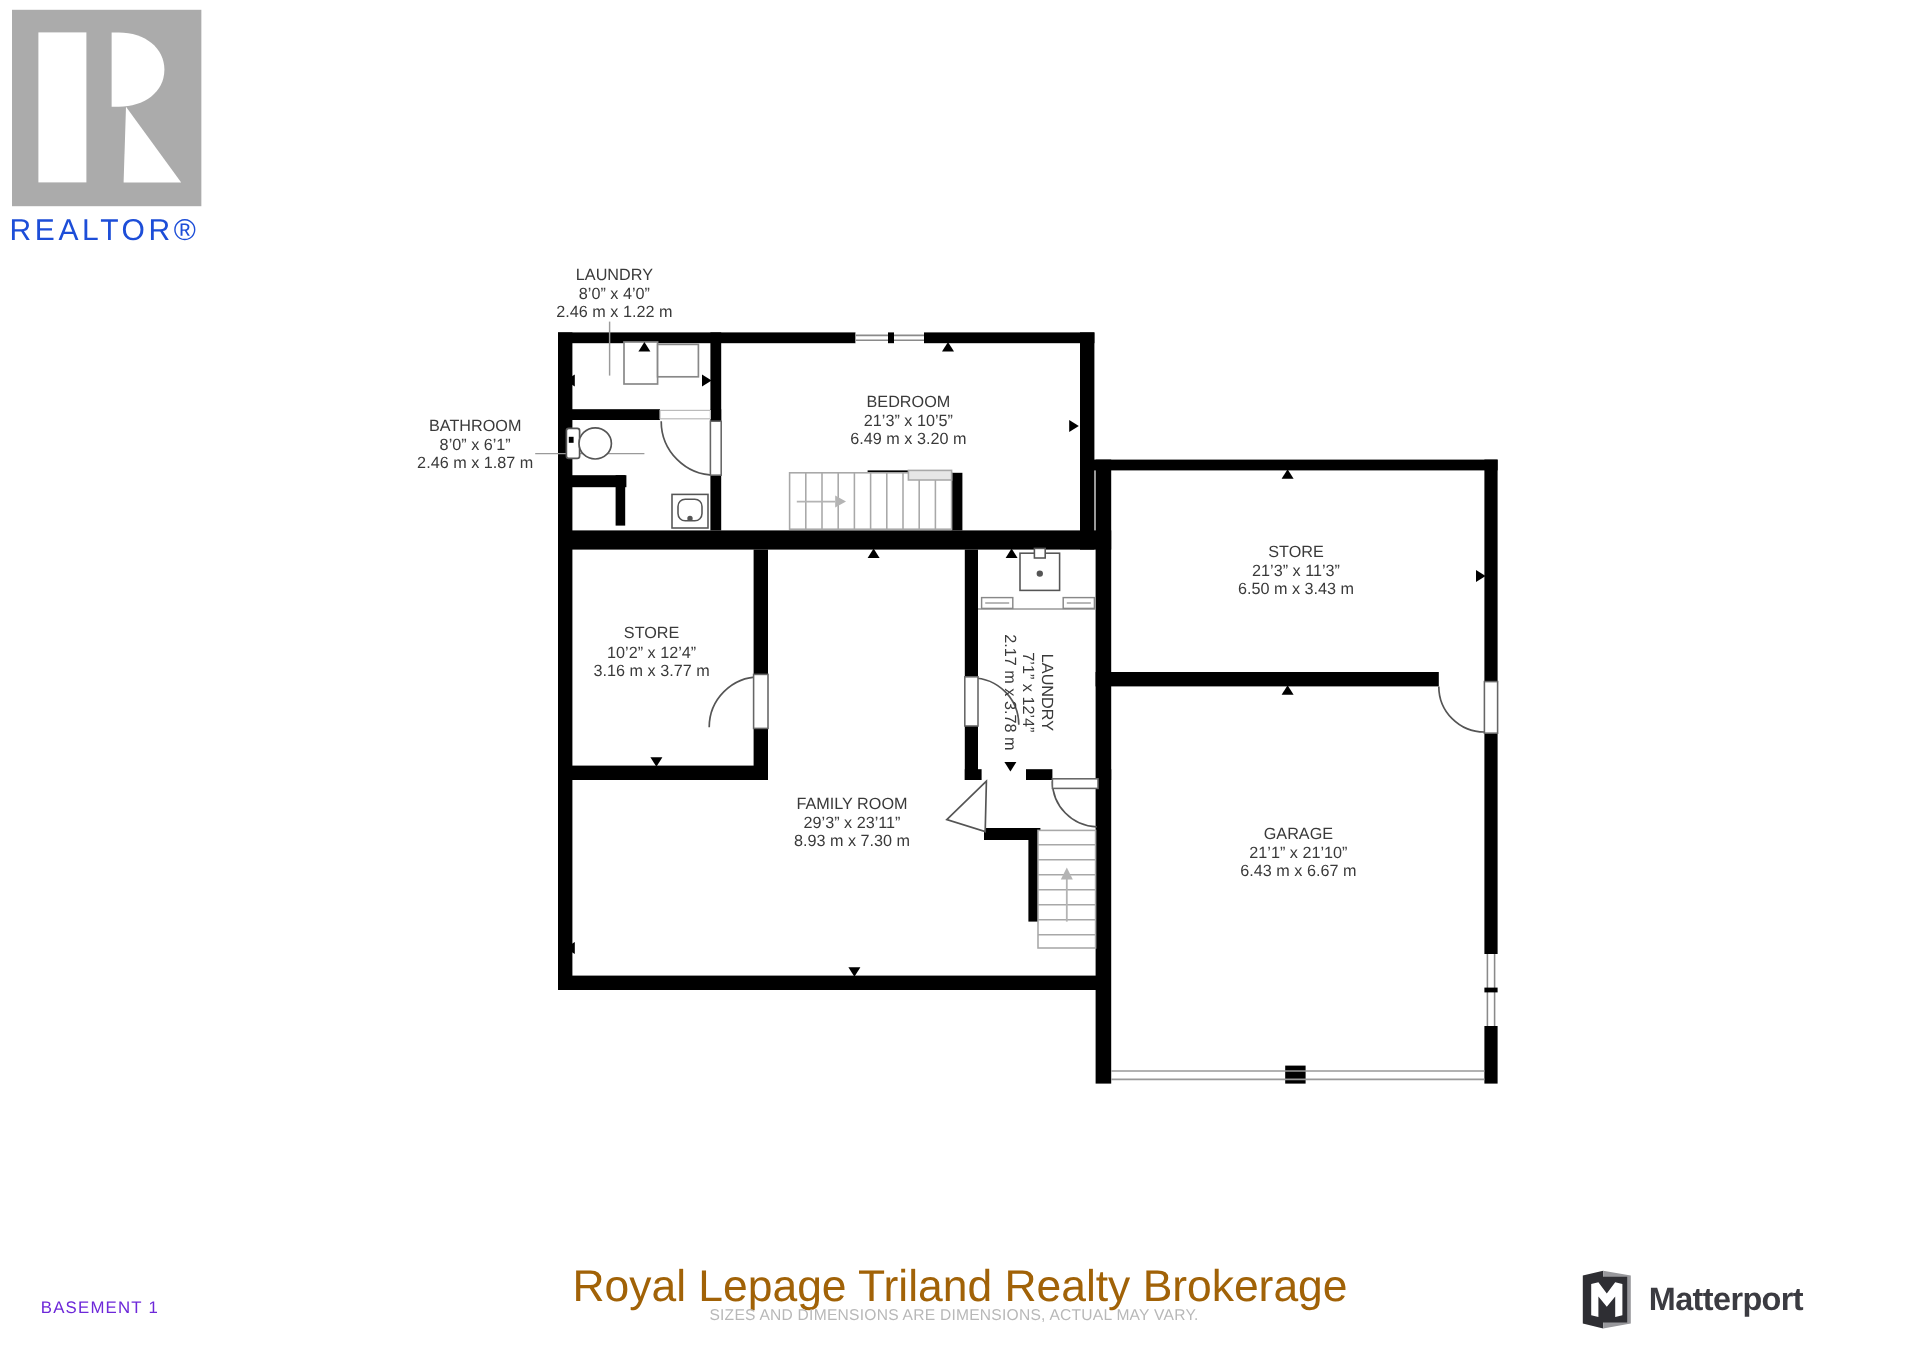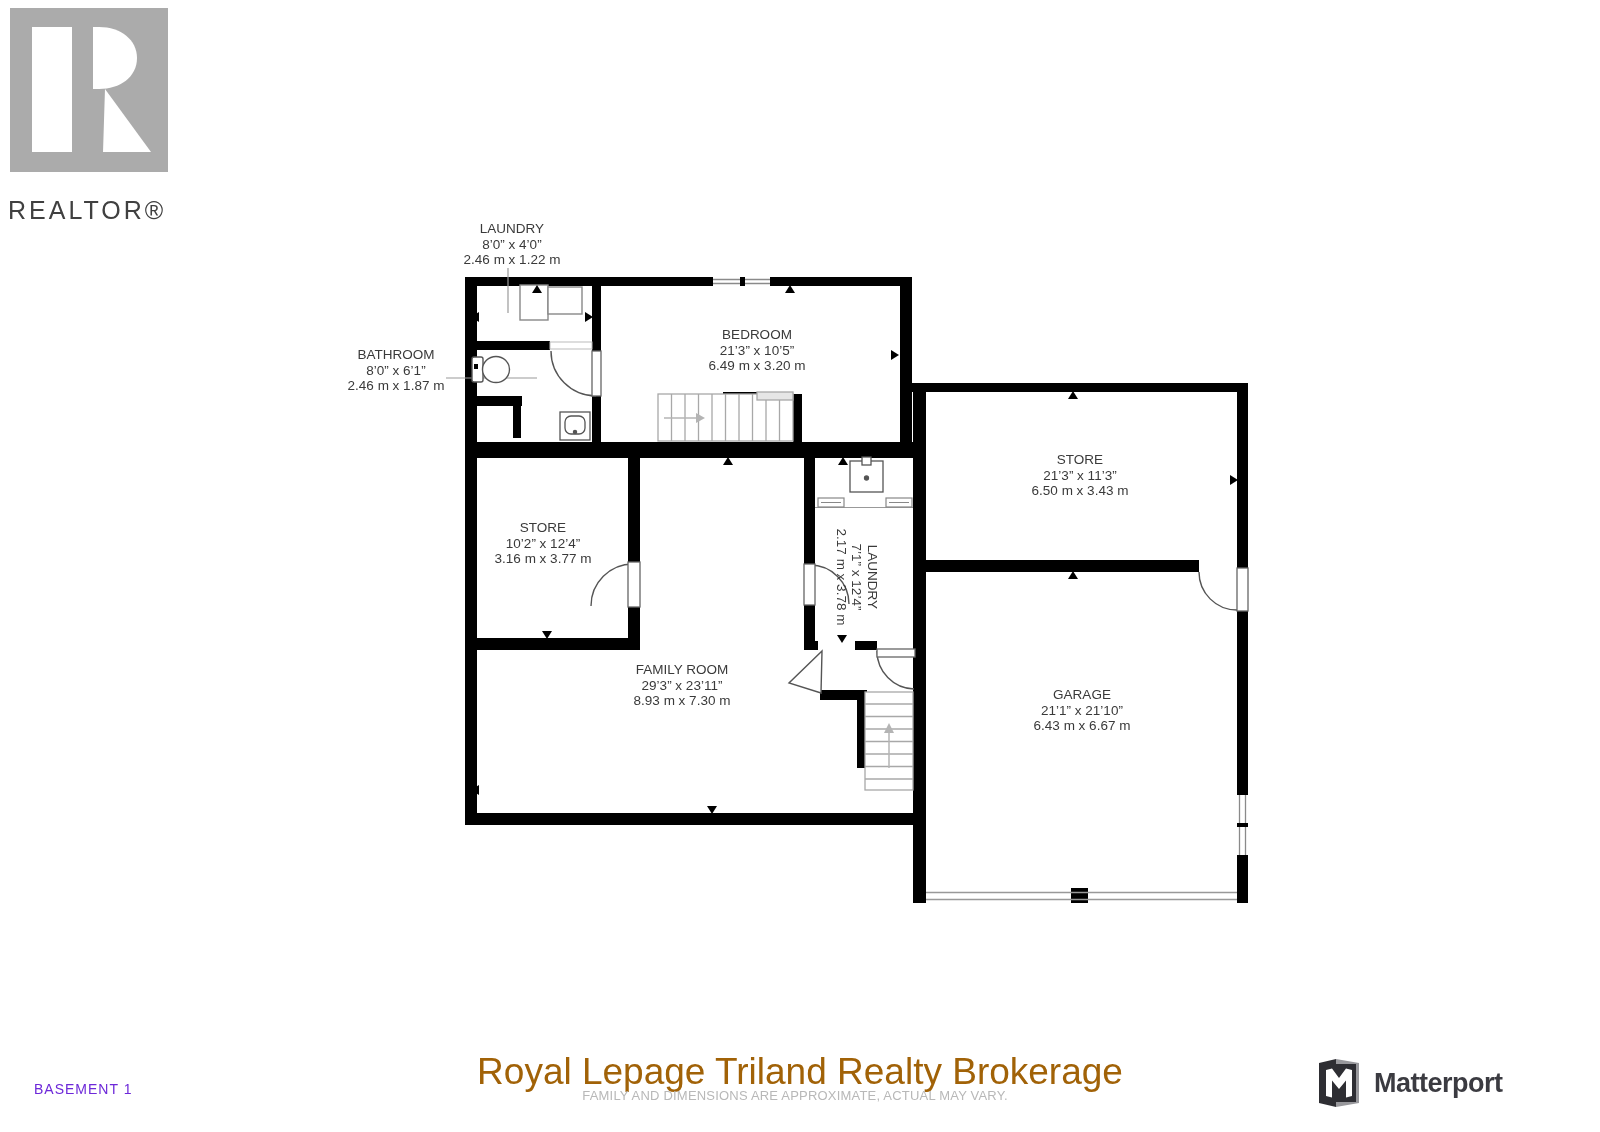--- a/index.html
+++ b/index.html
@@ -8,21 +8,21 @@
   
   .w{position:absolute;background:#000;z-index:2;}
   
   #fixtures{position:absolute;left:0;top:0;z-index:3;pointer-events:none;}
   
   .rlabel{position:absolute;transform:translateX(-50%);text-align:center;
           font-size:13.5px;line-height:15.5px;color:#3a3a3a;white-space:nowrap;z-index:5;}
   .rlabel.rot{transform:translate(-50%,-50%) rotate(90deg);}
   
   #realtor{position:absolute;left:10px;top:8px;z-index:5;}
-  #realtor-text{position:absolute;left:8px;top:196px;font-size:25px;color:#404040;
+  #realtor-text{position:absolute;left:8px;top:178px;font-size:25px;color:#1d4ed8;
                 letter-spacing:3px;z-index:5;}
   
   #basement-label{position:absolute;left:34px;top:1081px;font-size:14px;color:#6d28d9;
                   letter-spacing:1px;z-index:5;}
   #watermark{position:absolute;left:800px;top:1051px;transform:translateX(-50%);
              font-size:37px;color:#a16207;white-space:nowrap;z-index:1;}
   #disclaimer{position:absolute;left:795px;top:1088px;transform:translateX(-50%);
               font-size:13px;color:#b8b8b8;letter-spacing:.2px;white-space:nowrap;z-index:5;}
   #matterport{position:absolute;left:1316px;top:1058px;z-index:5;display:flex;align-items:center;}
   #matterport-text{font-size:27px;font-weight:700;color:#3b3b41;margin-left:12px;
@@ -236,34 +236,34 @@
   <div>10’2” x 12’4”</div>
   <div>3.16 m x 3.77 m</div>
 </div>
 
 <div class="rlabel rot" style="left:857px;top:577px">
   <div>LAUNDRY</div>
   <div>7’1” x 12’4”</div>
   <div>2.17 m x 3.78 m</div>
 </div>
 
-<div class="rlabel" style="left:682px;top:662px">
+<div class="rlabel" style="left:710px;top:662px">
   <div>FAMILY ROOM</div>
   <div>29’3” x 23’11”</div>
   <div>8.93 m x 7.30 m</div>
 </div>
 
 <div class="rlabel" style="left:1082px;top:687px">
   <div>GARAGE</div>
   <div>21’1” x 21’10”</div>
   <div>6.43 m x 6.67 m</div>
 </div>
 
 <div id="watermark">Royal Lepage Triland Realty Brokerage</div>
-<div id="disclaimer">FAMILY AND DIMENSIONS ARE APPROXIMATE, ACTUAL MAY VARY.</div>
+<div id="disclaimer">SIZES AND DIMENSIONS ARE DIMENSIONS, ACTUAL MAY VARY.</div>
 <div id="basement-label">BASEMENT 1</div>
 
 <div id="matterport">
   <svg width="46" height="50" viewBox="0 0 46 50">
     <path d="M3,5 L20,1 L20,49 L3,45 Z" fill="#2e2e33"></path>
     <path d="M20,1 L43,5 L43,45 L20,49 Z" fill="#98989c"></path>
     <path d="M6,6 L40,6 L40,44 L6,44 Z" fill="#2e2e33"></path>
     <path d="M10,12 L16,10.5 L23,20 L30,10.5 L36,12 L36,38 L30,39.5 L30,22.5 L23,31 L16,22.5 L16,39.5 L10,38 Z" fill="#fff"></path>
   </svg>
   <span id="matterport-text">Matterport</span>

